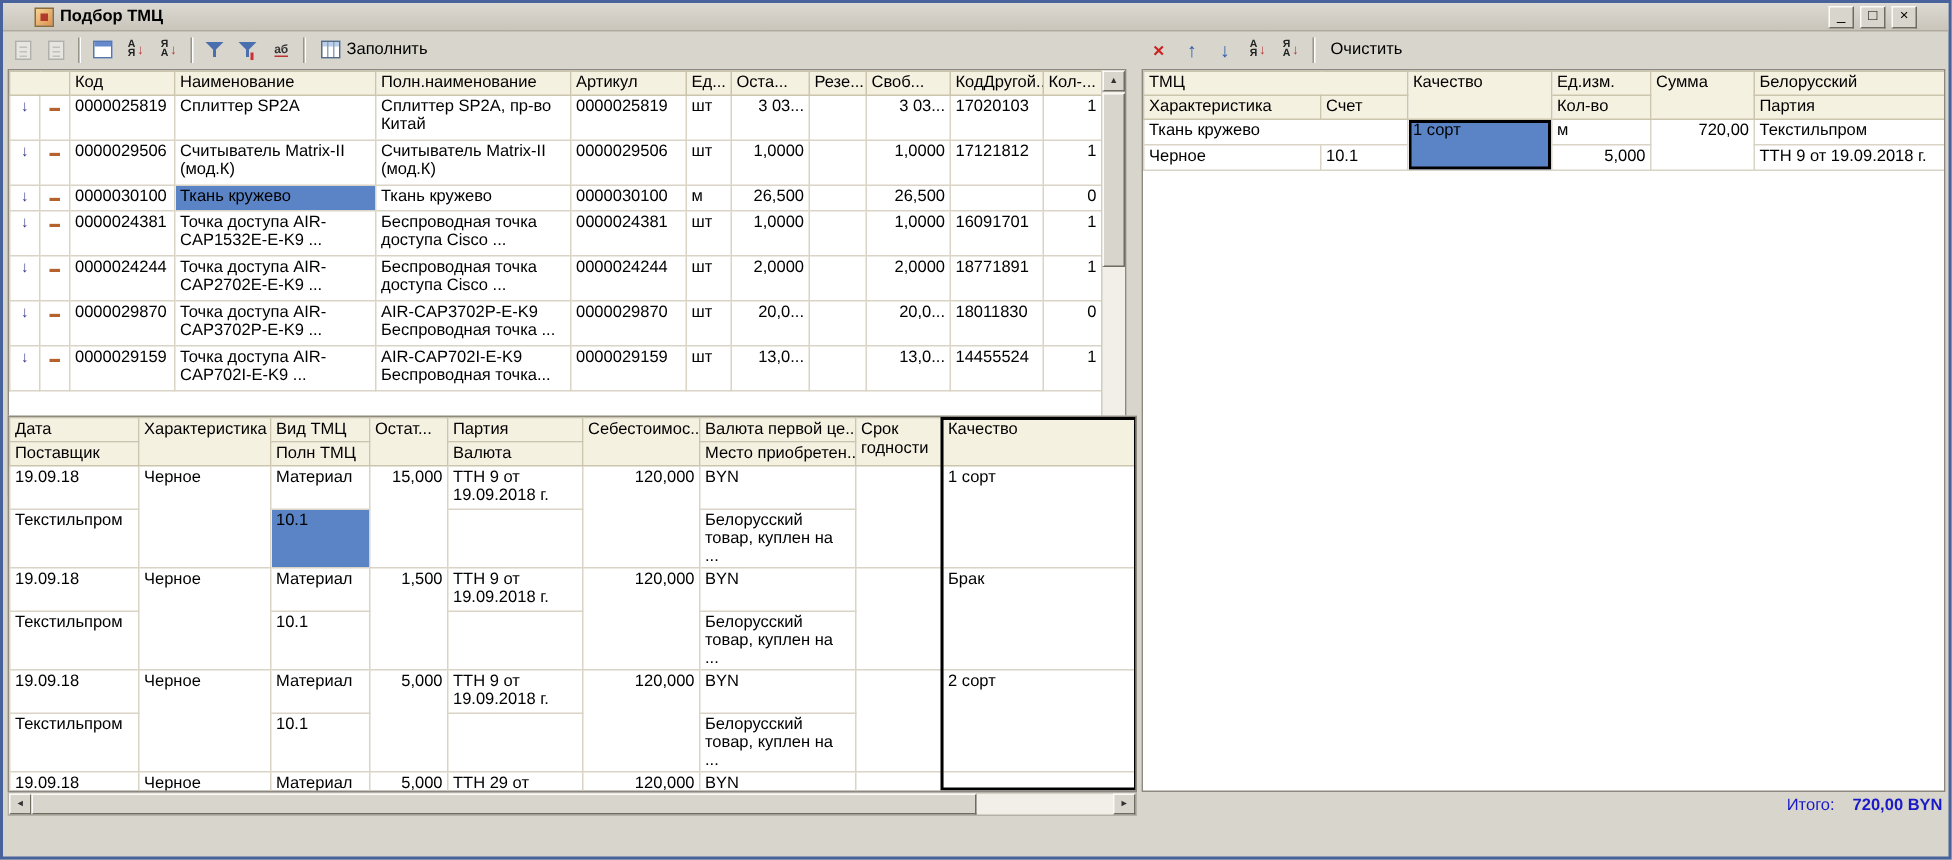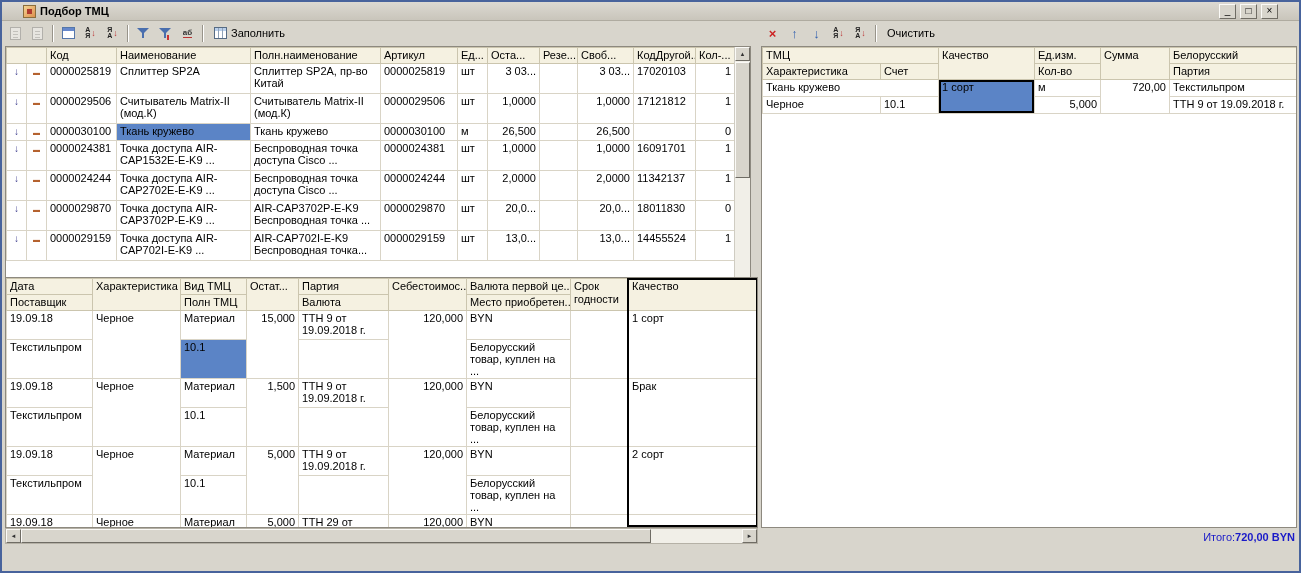--- a/index.html
+++ b/index.html
@@ -48,21 +48,21 @@
 .frame{box-shadow:inset 0 0 0 2px #000}
 .icn{text-align:center;padding:0}
 .mark-a{color:#3a3a8c;font-size:10px;line-height:10px}
 .mark-d{color:#b5622f;font-size:7px;line-height:7px}
 .q-overlay{position:absolute;left:621px;top:0;width:131px;height:100%;border:2px solid #000;pointer-events:none}
 .vscroll{position:absolute;right:0;top:0;bottom:0;width:16px;background:#f1efe8;border-left:1px solid #cfccc2}
 .hscrollbar{position:absolute;left:3px;top:526px;width:753px;height:16px;background:#f1efe8;border:1px solid #b5b1a6}
 .sbtn{position:absolute;width:15px;height:14px;background:#d8d5cc;border:1px solid;border-color:#fbfaf7 #6f6c64 #6f6c64 #fbfaf7;display:flex;align-items:center;justify-content:center;font-size:6px;color:#333}
 .sthumb{position:absolute;background:#d8d5cc;border:1px solid;border-color:#fbfaf7 #6f6c64 #6f6c64 #fbfaf7}
 .totals{position:absolute;top:529px;left:759px;width:536px;text-align:right;color:#1a1ac8;padding-right:2px}
-.totals b{margin-left:0}
+.totals b{margin-left:12px}
 .btnbar{position:absolute;left:0;right:0;bottom:0;height:24px;border-top:1px solid #fff;box-shadow:0 -1px 0 #9a968b;display:flex;align-items:center;justify-content:flex-end;background:#d8d5cc;padding-right:4px}
 .flatbtn{background:none;border:none;font:inherit;padding:2px 10px}
 .vsep{width:2px;height:16px;border-left:1px solid #98948a;border-right:1px solid #fff;margin:0 2px}
 </style>
 </head>
 <body>
 
 <div class="win">
 
   <div class="titlebar">
@@ -243,21 +243,21 @@
         <td class="icn"><span class="mark-a">↓</span></td>
         <td class="icn"><span class="mark-d">▬</span></td>
         <td>0000024244</td>
         <td>Точка доступа AIR-CAP2702E-E-K9 ...</td>
         <td>Беспроводная точка доступа Cisco ...</td>
         <td>0000024244</td>
         <td>шт</td>
         <td class="num">2,0000</td>
         <td></td>
         <td class="num">2,0000</td>
-        <td>11342137</td>
+        <td>18771891</td>
         <td class="num">1</td>
       </tr>
       <tr class="h30">
         <td class="icn"><span class="mark-a">↓</span></td>
         <td class="icn"><span class="mark-d">▬</span></td>
         <td>0000029870</td>
         <td>Точка доступа AIR-CAP3702P-E-K9 ...</td>
         <td>AIR-CAP3702P-E-K9 Беспроводная точка ...</td>
         <td>0000029870</td>
         <td>шт</td>

